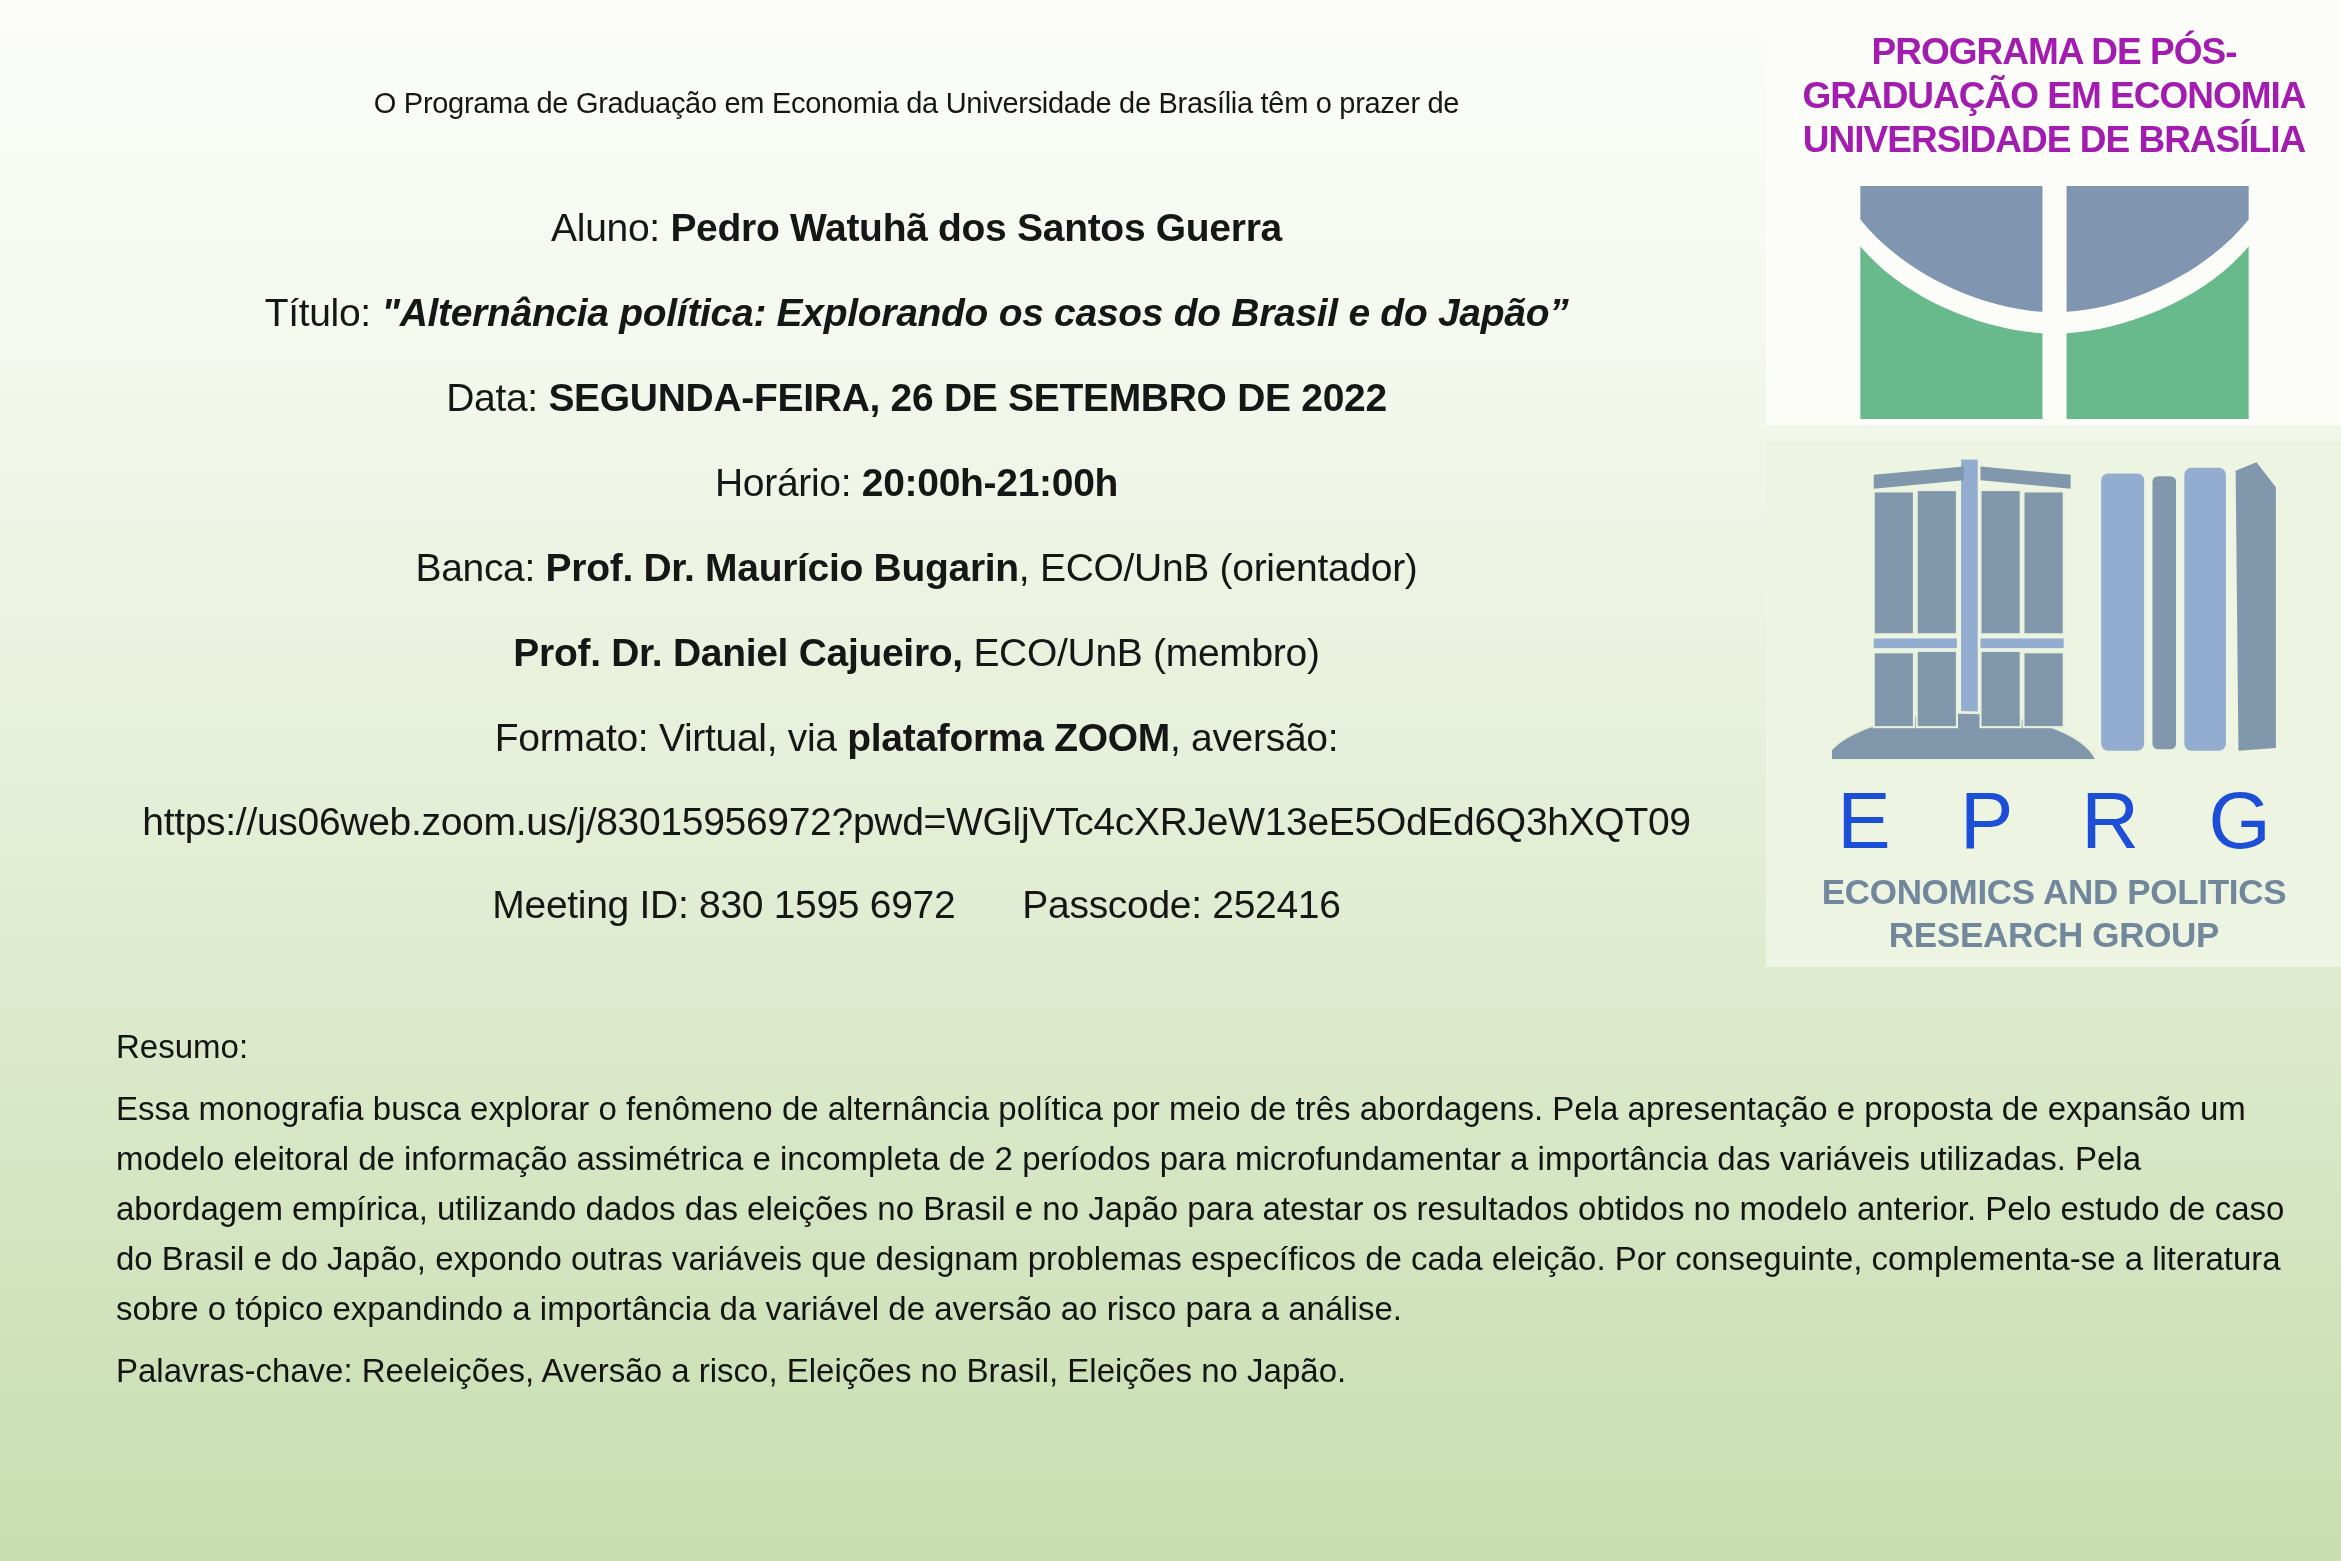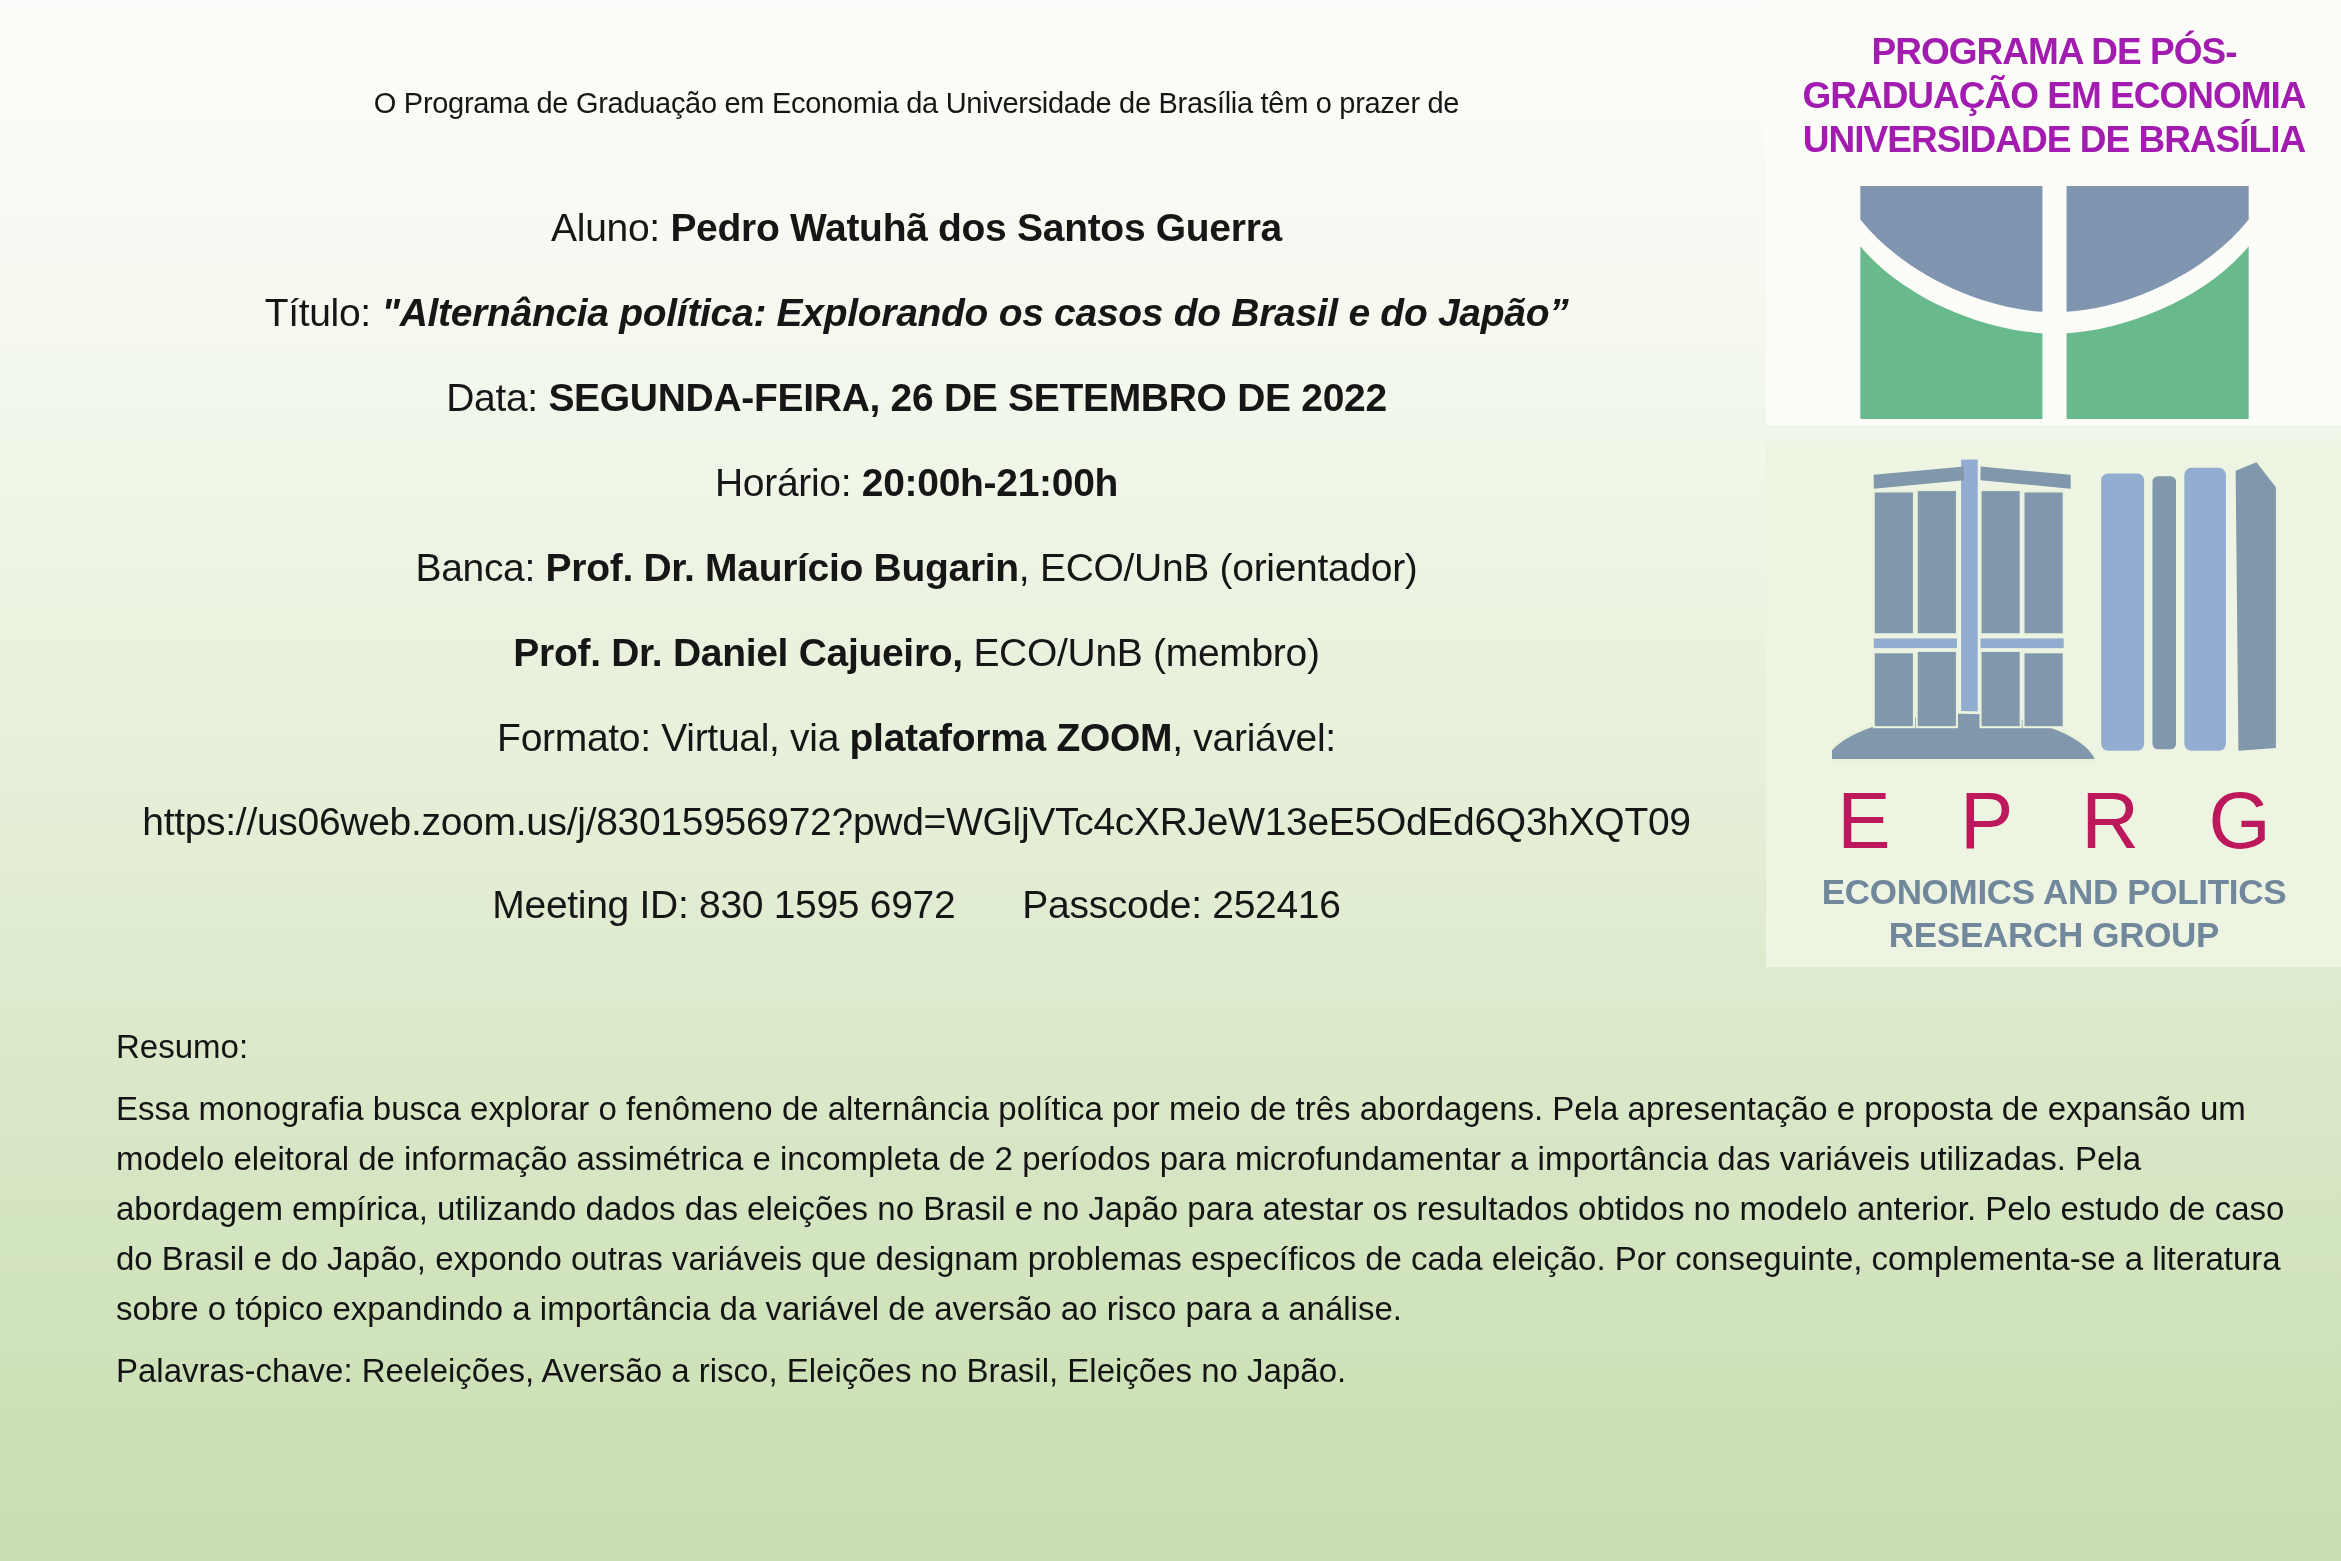--- a/index.html
+++ b/index.html
@@ -20,21 +20,21 @@
   .abstract{position:absolute;left:104px;top:1010px;width:2221px;font-size:33px;line-height:50px;color:#141414;}
   .abstract p{margin:12px;}
   .keywords{margin-top:67px;}
 
   .tile1{position:absolute;left:1766px;top:0;width:576px;height:425px;background:#fcfdf9;}
   .ppge-text{padding-top:30px;text-align:center;font-weight:bold;font-size:37px;line-height:44px;letter-spacing:-1px;color:#a21caf;}
   .unb-svg{display:block;margin:23.6px auto 0 auto;}
 
   .tile2{position:absolute;left:1766px;top:441px;width:576px;height:526px;background:#eef4e2;text-align:center;}
   .bld-svg{display:block;margin:12.5px auto 0 auto;}
-  .eprg{font-size:80px;line-height:80px;letter-spacing:23.6px;text-indent:23.6px;color:#be185d;margin-top:15.3px;font-weight:normal;}
+  .eprg{font-size:80px;line-height:80px;letter-spacing:23.6px;text-indent:23.6px;color:#1d4ed8;margin-top:15.3px;font-weight:normal;}
   .eprg-sub{font-size:35px;font-weight:bold;line-height:43px;letter-spacing:-0.3px;color:#71889c;margin-top:9px;}
 </style>
 </head>
 <body>
 
 <div class="invite">
   <div class="intro">
     <div><span>O Programa de Graduação em Economia da Universidade de Brasília têm o prazer de</span></div>
   </div>
 
@@ -50,21 +50,21 @@
   <div class="inv-line mt-item">
     <span>Horário: </span><b>20:00h-21:00h</b><span></span>
   </div>
   <div class="inv-line mt-item">
     <span>Banca: </span><b>Prof. Dr. Maurício Bugarin</b><span>, ECO/UnB (orientador)</span>
   </div>
   <div class="inv-line mt-item">
     <span></span><b>Prof. Dr. Daniel Cajueiro,</b><span> ECO/UnB (membro)</span>
   </div>
   <div class="inv-line mt-item">
-    <span>Formato: Virtual, via </span><b>plataforma ZOOM</b><span>, variável:</span>
+    <span>Formato: Virtual, via </span><b>plataforma ZOOM</b><span>, aversão:</span>
   </div>
 
   <div class="inv-line mt-url">
     <span>https://us06web.zoom.us/j/83015956972?pwd=WGljVTc4cXRJeW13eE5OdEd6Q3hXQT09</span>
   </div>
   <div class="inv-line mt-url">
     <span>Meeting ID: 830 1595 6972</span><span class="passcode-gap">Passcode: 252416</span>
   </div>
 </div>
 

